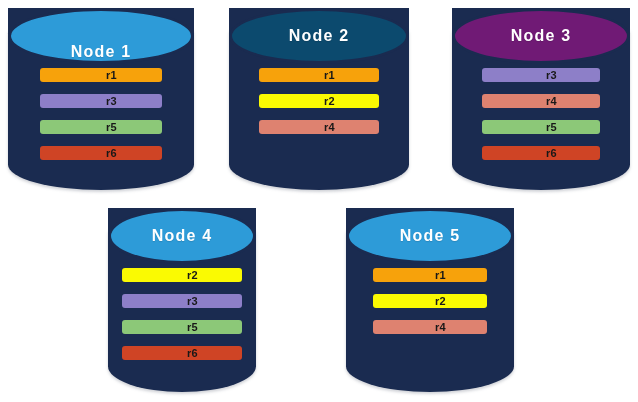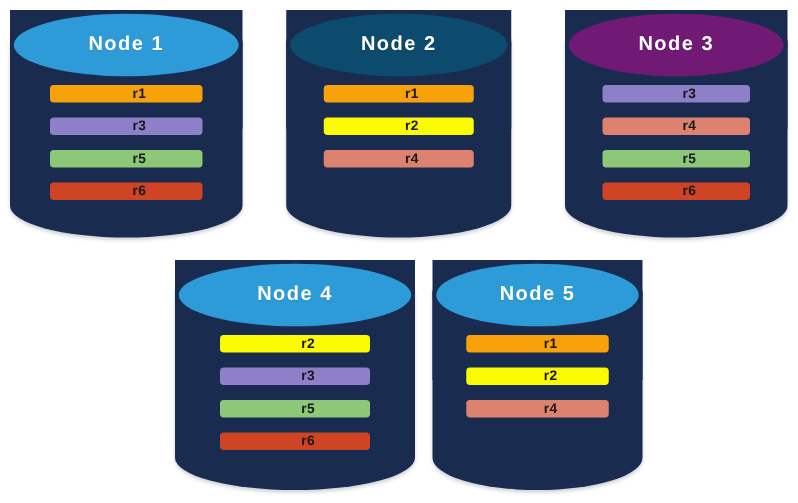--- a/index.html
+++ b/index.html
@@ -97,21 +97,21 @@
     margin-left: 21px;
   }
 </style>
 </head>
 <body>
 
 <div id="diagram">
     <div class="node" style="left: 8px; top: 8px; width: 186px; height: 182px;">
       <div class="node-body" style="background: rgb(26, 43, 80);"></div>
       <div class="node-body-square" style="background: rgb(26, 43, 80);"></div>
-      <div class="node-top" style="height: 56px; top: 0px; background: rgb(45, 155, 216); border-color: rgb(26, 43, 80);">
+      <div class="node-top" style="height: 56px; top: 0px; background: rgb(45, 155, 216); border-color: rgb(26, 43, 80); align-items: flex-end;">
         <span class="node-label" style="color: rgb(255, 255, 255);">Node  1</span>
       </div>
       <div class="replica-list" style="top: 60px;">
         <div class="replica" style="width: 122px; background: rgb(247, 162, 11);">
           <span class="replica-label" style="color: rgb(24, 24, 24);">r1</span>
         </div>
         <div class="replica" style="width: 122px; background: rgb(141, 127, 200);">
           <span class="replica-label" style="color: rgb(24, 24, 24);">r3</span>
         </div>
         <div class="replica" style="width: 122px; background: rgb(140, 200, 120);">
@@ -154,21 +154,21 @@
           <span class="replica-label" style="color: rgb(24, 24, 24);">r4</span>
         </div>
         <div class="replica" style="width: 118px; background: rgb(140, 200, 120);">
           <span class="replica-label" style="color: rgb(24, 24, 24);">r5</span>
         </div>
         <div class="replica" style="width: 118px; background: rgb(207, 68, 37);">
           <span class="replica-label" style="color: rgb(24, 24, 24);">r6</span>
         </div>
       </div>
     </div>
-    <div class="node" style="left: 140px; top: 208px; width: 192px; height: 184px;">
+    <div class="node" style="left: 108px; top: 208px; width: 148px; height: 184px;">
       <div class="node-body" style="background: rgb(26, 43, 80);"></div>
       <div class="node-body-square" style="background: rgb(26, 43, 80);"></div>
       <div class="node-top" style="height: 56px; top: 0px; background: rgb(45, 155, 216); border-color: rgb(26, 43, 80);">
         <span class="node-label" style="color: rgb(255, 255, 255);">Node  4</span>
       </div>
       <div class="replica-list" style="top: 60px;">
         <div class="replica" style="width: 120px; background: rgb(250, 250, 2);">
           <span class="replica-label" style="color: rgb(24, 24, 24);">r2</span>
         </div>
         <div class="replica" style="width: 120px; background: rgb(141, 127, 200);">

